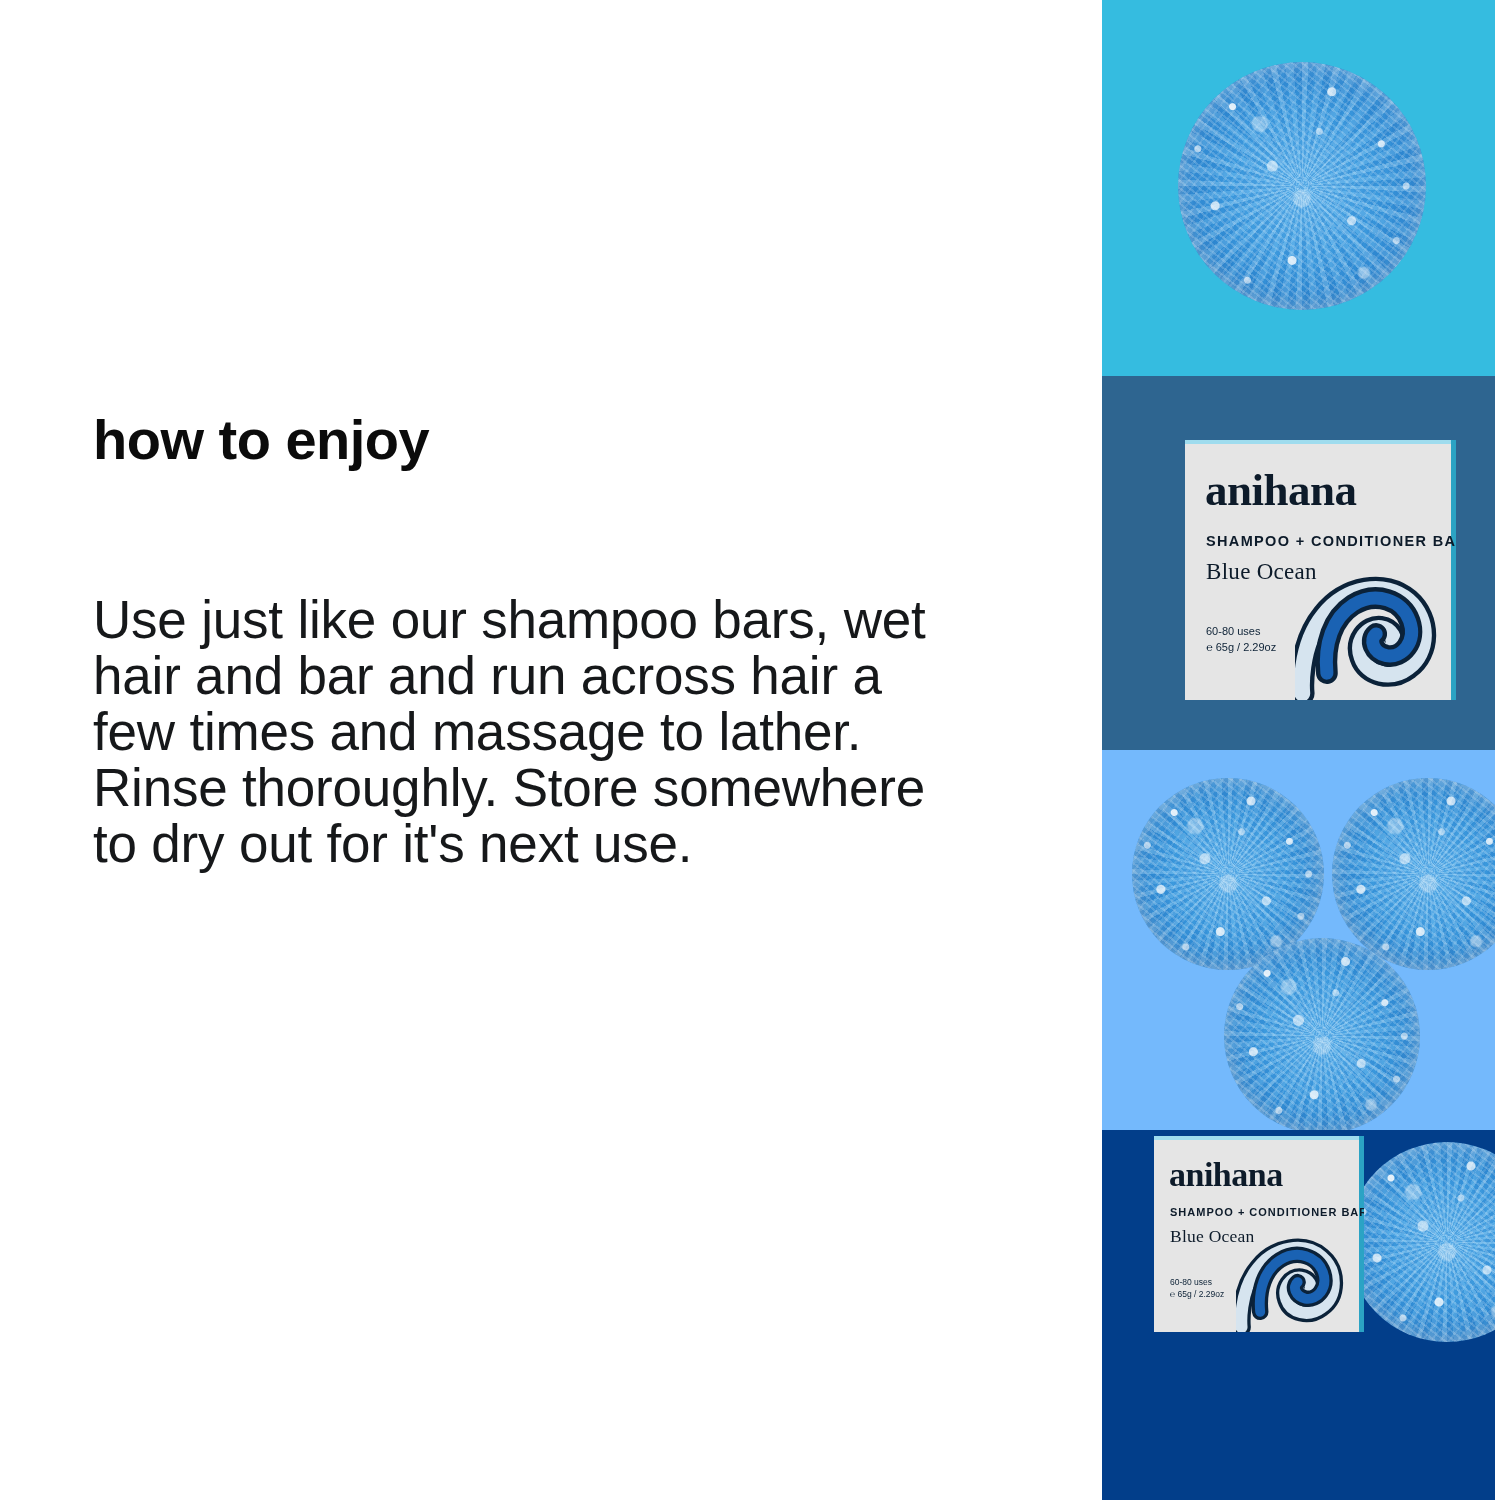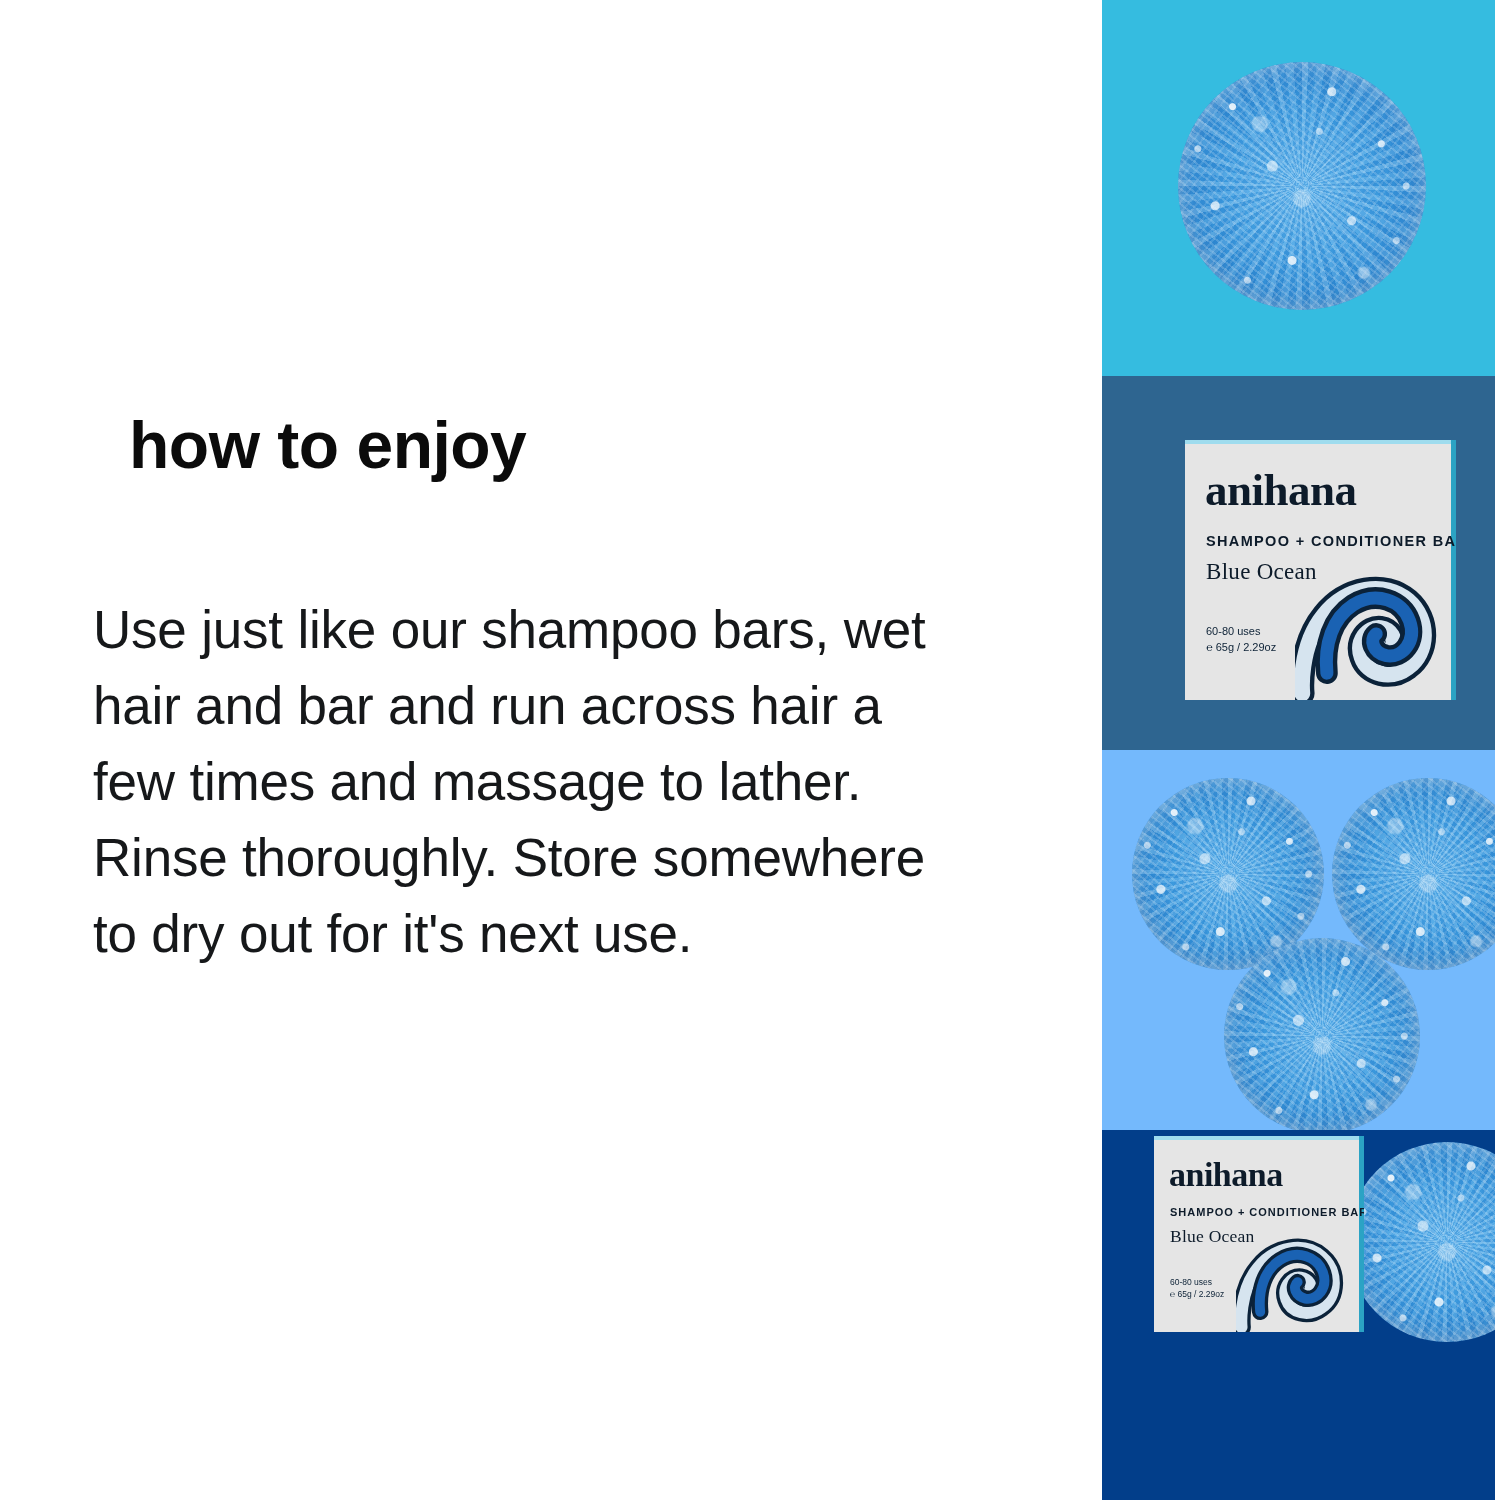--- a/index.html
+++ b/index.html
@@ -22,38 +22,37 @@
     left: 93px;
     top: 0;
     width: 900px;
     height: 1500px;
   }
   .heading {
     position: absolute;
     top: 412px;
     left: 0;
     font-family: "Liberation Sans", sans-serif;
-    font-size: 66px;
+    font-size: 56px;
     font-weight: 700;
     letter-spacing: -0.5px;
     color: #0b0b0b;
     line-height: 1.0;
     white-space: nowrap;
-    margin-left: 36px;
   }
   .body-copy {
     position: absolute;
     top: 592px;
     left: 0;
     width: 885px;
     font-family: "Liberation Sans", sans-serif;
     font-size: 53px;
     font-weight: 300;
     color: #16181a;
-    line-height: 76px;
+    line-height: 56px;
     letter-spacing: -0.2px;
   }
 
   
   .img-col {
     position: absolute;
     left: 1102px;
     top: 0;
     width: 393px;
     height: 1500px;

